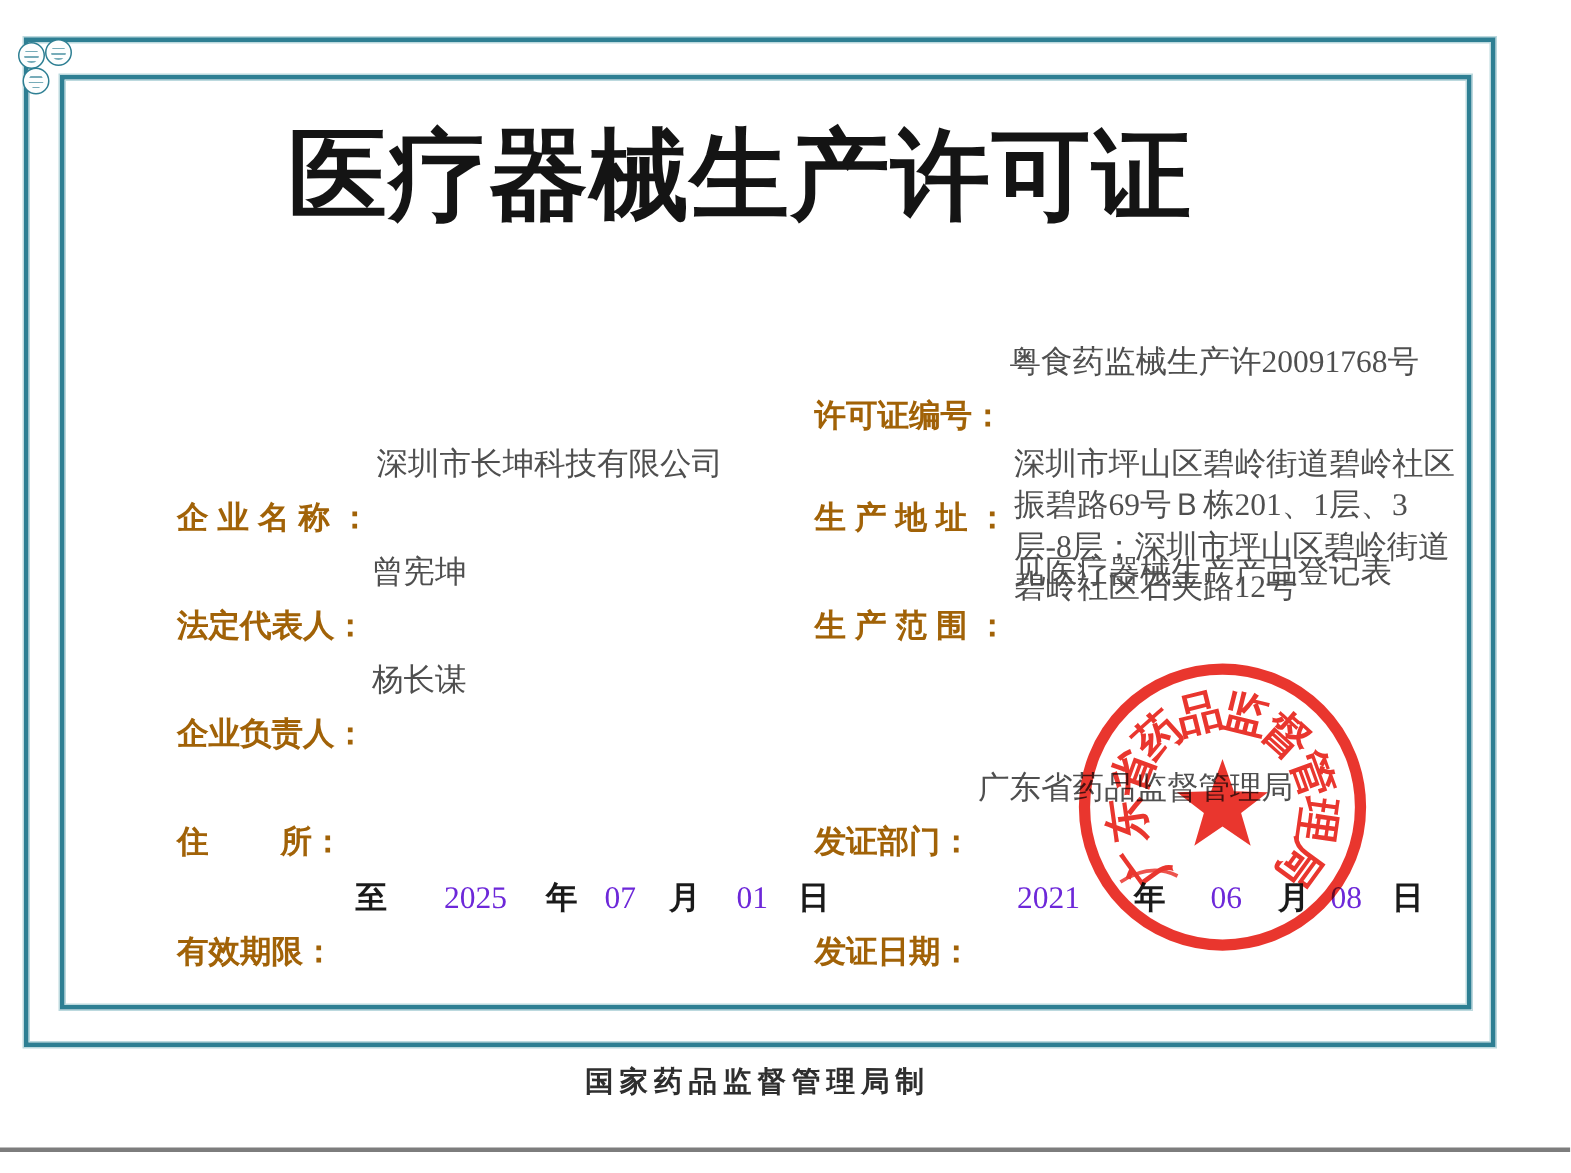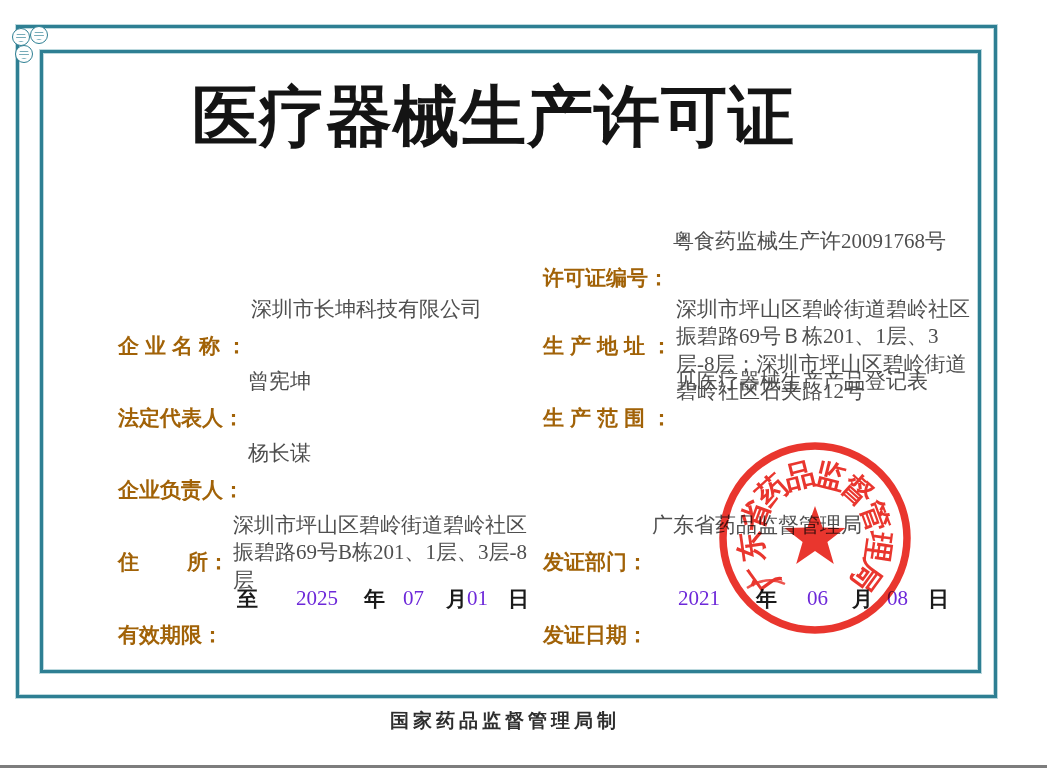--- a/index.html
+++ b/index.html
@@ -124,36 +124,35 @@
     <div class="value">见医疗器械生产产品登记表</div>
   </div>
 
   <div class="field f-manager">
     <span class="label"><span>企业负责人</span><span>：</span></span>
     <div class="value">杨长谋</div>
   </div>
 
   <div class="field f-residence">
     <span class="label"><span class="wide2">住所</span><span>：</span></span>
-    <div class="value">深圳市坪山区碧岭街道碧岭社区振碧路69号B栋201、1层、3层-8层</div>
   </div>
 
   <div class="field f-dept">
     <span class="label"><span>发证部门</span><span>：</span></span>
     <div class="value">广东省药品监督管理局</div>
   </div>
 
   <div class="field f-validity date-row">
     <span class="label"><span>有效期限</span><span>：</span></span>
     <span class="unit" style="margin-left:14px">至</span>
     <span class="num" style="margin-left:38px">2025</span>
     <span class="unit" style="margin-left:26px">年</span>
     <span class="num" style="margin-left:18px">07</span>
     <span class="unit" style="margin-left:22px">月</span>
-    <span class="num" style="margin-left:0">01</span>
+    <span class="num" style="margin-left:24px">01</span>
     <span class="unit" style="margin-left:20px">日</span>
   </div>
 
   <div class="field f-issued date-row">
     <span class="label"><span>发证日期</span><span>：</span></span>
     <span class="num" style="margin-left:30px">2021</span>
     <span class="unit" style="margin-left:36px">年</span>
     <span class="num" style="margin-left:30px">06</span>
     <span class="unit" style="margin-left:24px">月</span>
     <span class="num" style="margin-left:14px">08</span>

